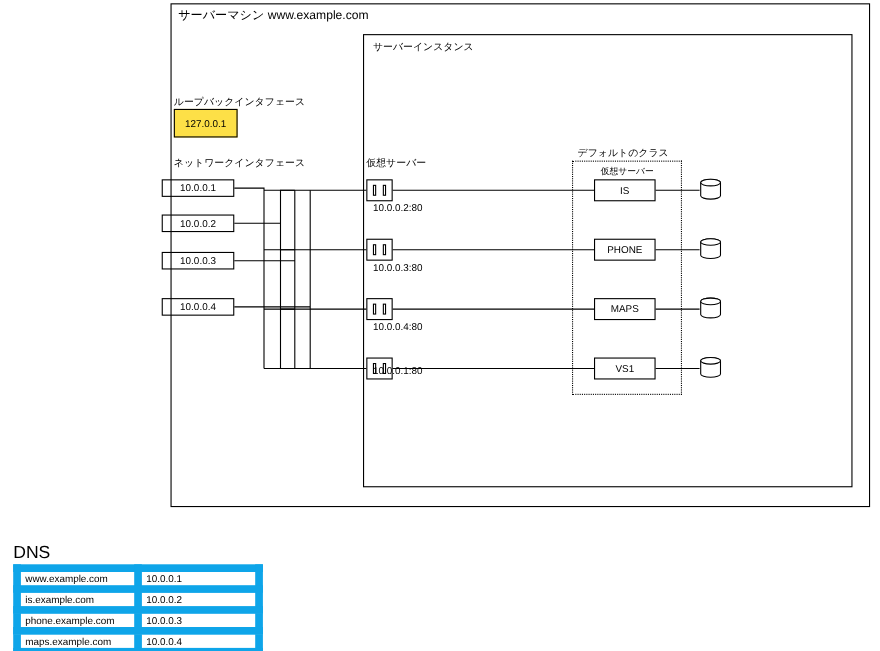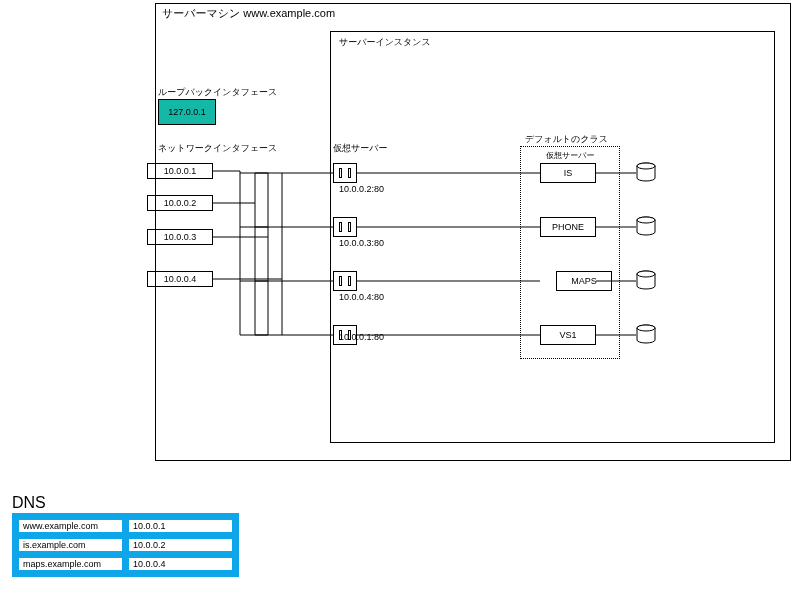--- a/index.html
+++ b/index.html
@@ -1,17 +1,17 @@
 <!DOCTYPE html>
 <html><head>
 <meta charset="utf-8">
 <style>
   * { box-sizing: border-box; }
   body { margin: 0; font-family: Arial, sans-serif; font-size: 9px; background: #fff; width: 800px; height: 592px; position: relative; }
-  .box { position: absolute; border: 1px solid #000; background: #14b8a6; }
+  .box { position: absolute; border: 1px solid #000; background: #fde047; }
   .label { position: absolute; font-size: 9px; white-space: nowrap; }
   .socket { position: absolute; width: 24px; height: 20px; border: 1px solid #000; display: flex; align-items: center; justify-content: space-evenly; }
   .socket .pin { width: 3px; height: 10px; border: 1px solid #000; }
   .vs { position: absolute; width: 56px; height: 20px; border: 1px solid #000; text-align: center; line-height: 18px; font-size: 9px; }
   .db { position: absolute; width: 20px; height: 20px; }
   .db svg { width: 20px; height: 20px; }
   .dns-table { position: absolute; border-collapse: collapse; font-size: 9px; }
   .dns-table td { border: 7px solid #0ea5e9; padding: 1px 4px; width: 110px; }
   .server-box { position: absolute; border: 1px solid #000; }
   .instance-box { position: absolute; border: 1px solid #000; }
@@ -65,21 +65,21 @@
     <div class="pin"></div>
   </div>
 <div class="label" style="left:339px; top:332px;text-align:center;">10.0.0.1:80</div>
 
 <div class="dotted-box" style="left:520px; top:146px; width:100px; height:213px;"></div>
 <div class="label" style="left:525px; top:133px;">デフォルトのクラス</div>
 <div class="label" style="left:546px; top:150px; font-size:8px;">仮想サーバー</div>
 
 <div class="vs" style="left:540px; top:163px;"><span>IS</span></div>
 <div class="vs" style="left:540px; top:217px;"><span>PHONE</span></div>
-<div class="vs" style="left:556px; top:271px;"><span>MAPS</span></div>
+<div class="vs" style="left:540px; top:271px;"><span>MAPS</span></div>
 <div class="vs" style="left:540px; top:325px;"><span>VS1</span></div>
 
 <div class="db" style="left:636px; top:162px;"><svg viewBox="0 0 20 20">
       <ellipse cx="10" cy="4" rx="9" ry="3" fill="#fff" stroke="#000"></ellipse>
       <path d="M1 4 v12 a9 3 0 0 0 18 0 V4" fill="#fff" stroke="#000"></path>
       <ellipse cx="10" cy="4" rx="9" ry="3" fill="#fff" stroke="#000"></ellipse>
     </svg></div>
 <div class="db" style="left:636px; top:216px;"><svg viewBox="0 0 20 20">
       <ellipse cx="10" cy="4" rx="9" ry="3" fill="#fff" stroke="#000"></ellipse>
       <path d="M1 4 v12 a9 3 0 0 0 18 0 V4" fill="#fff" stroke="#000"></path>
@@ -123,17 +123,21 @@
   <tbody>
       <tr>
         <td>www.example.com</td>
         <td>10.0.0.1</td>
       </tr>
   <tr>
         <td>is.example.com</td>
         <td>10.0.0.2</td>
       </tr>
   <tr>
+        <td>phone.example.com</td>
+        <td>10.0.0.3</td>
+      </tr>
+  <tr>
         <td>maps.example.com</td>
         <td>10.0.0.4</td>
       </tr>
 </tbody>
   </table>
 
 </body></html>

